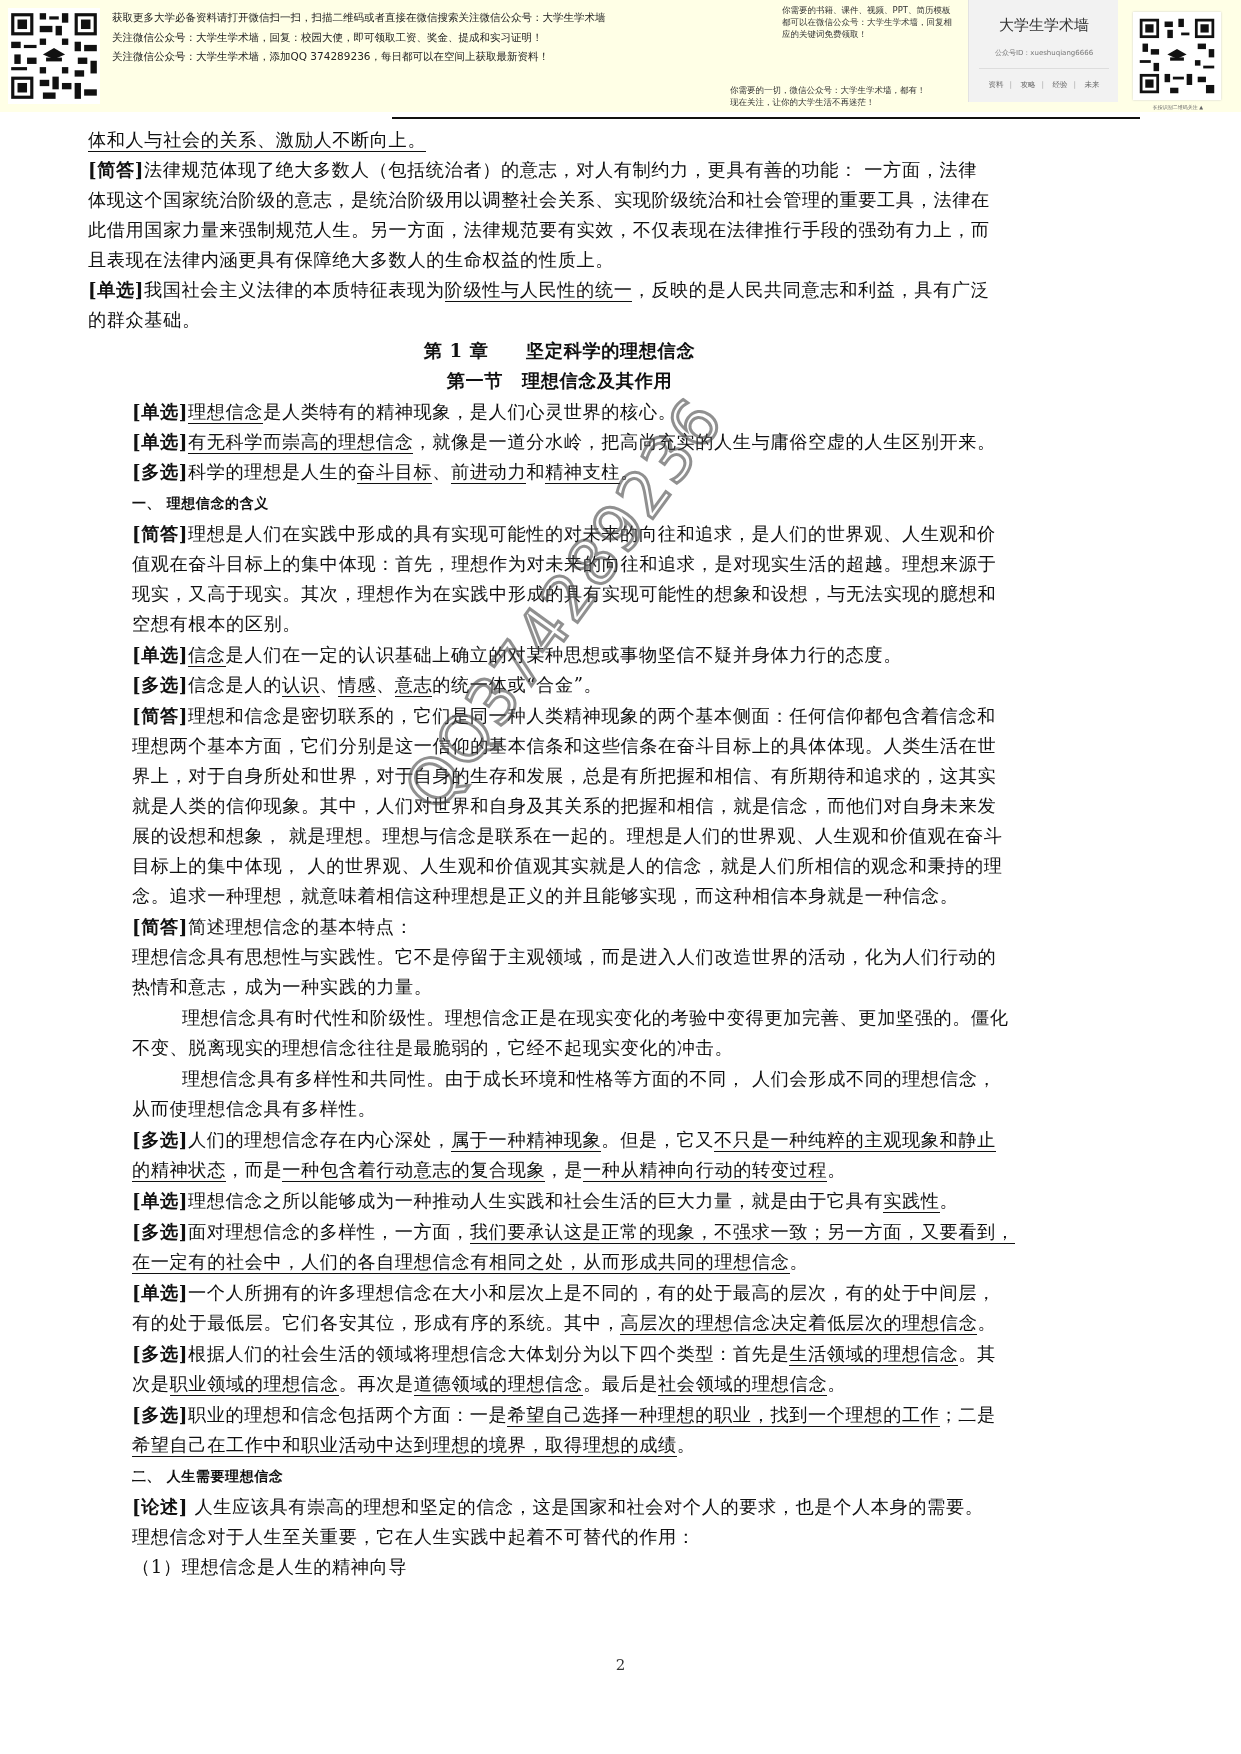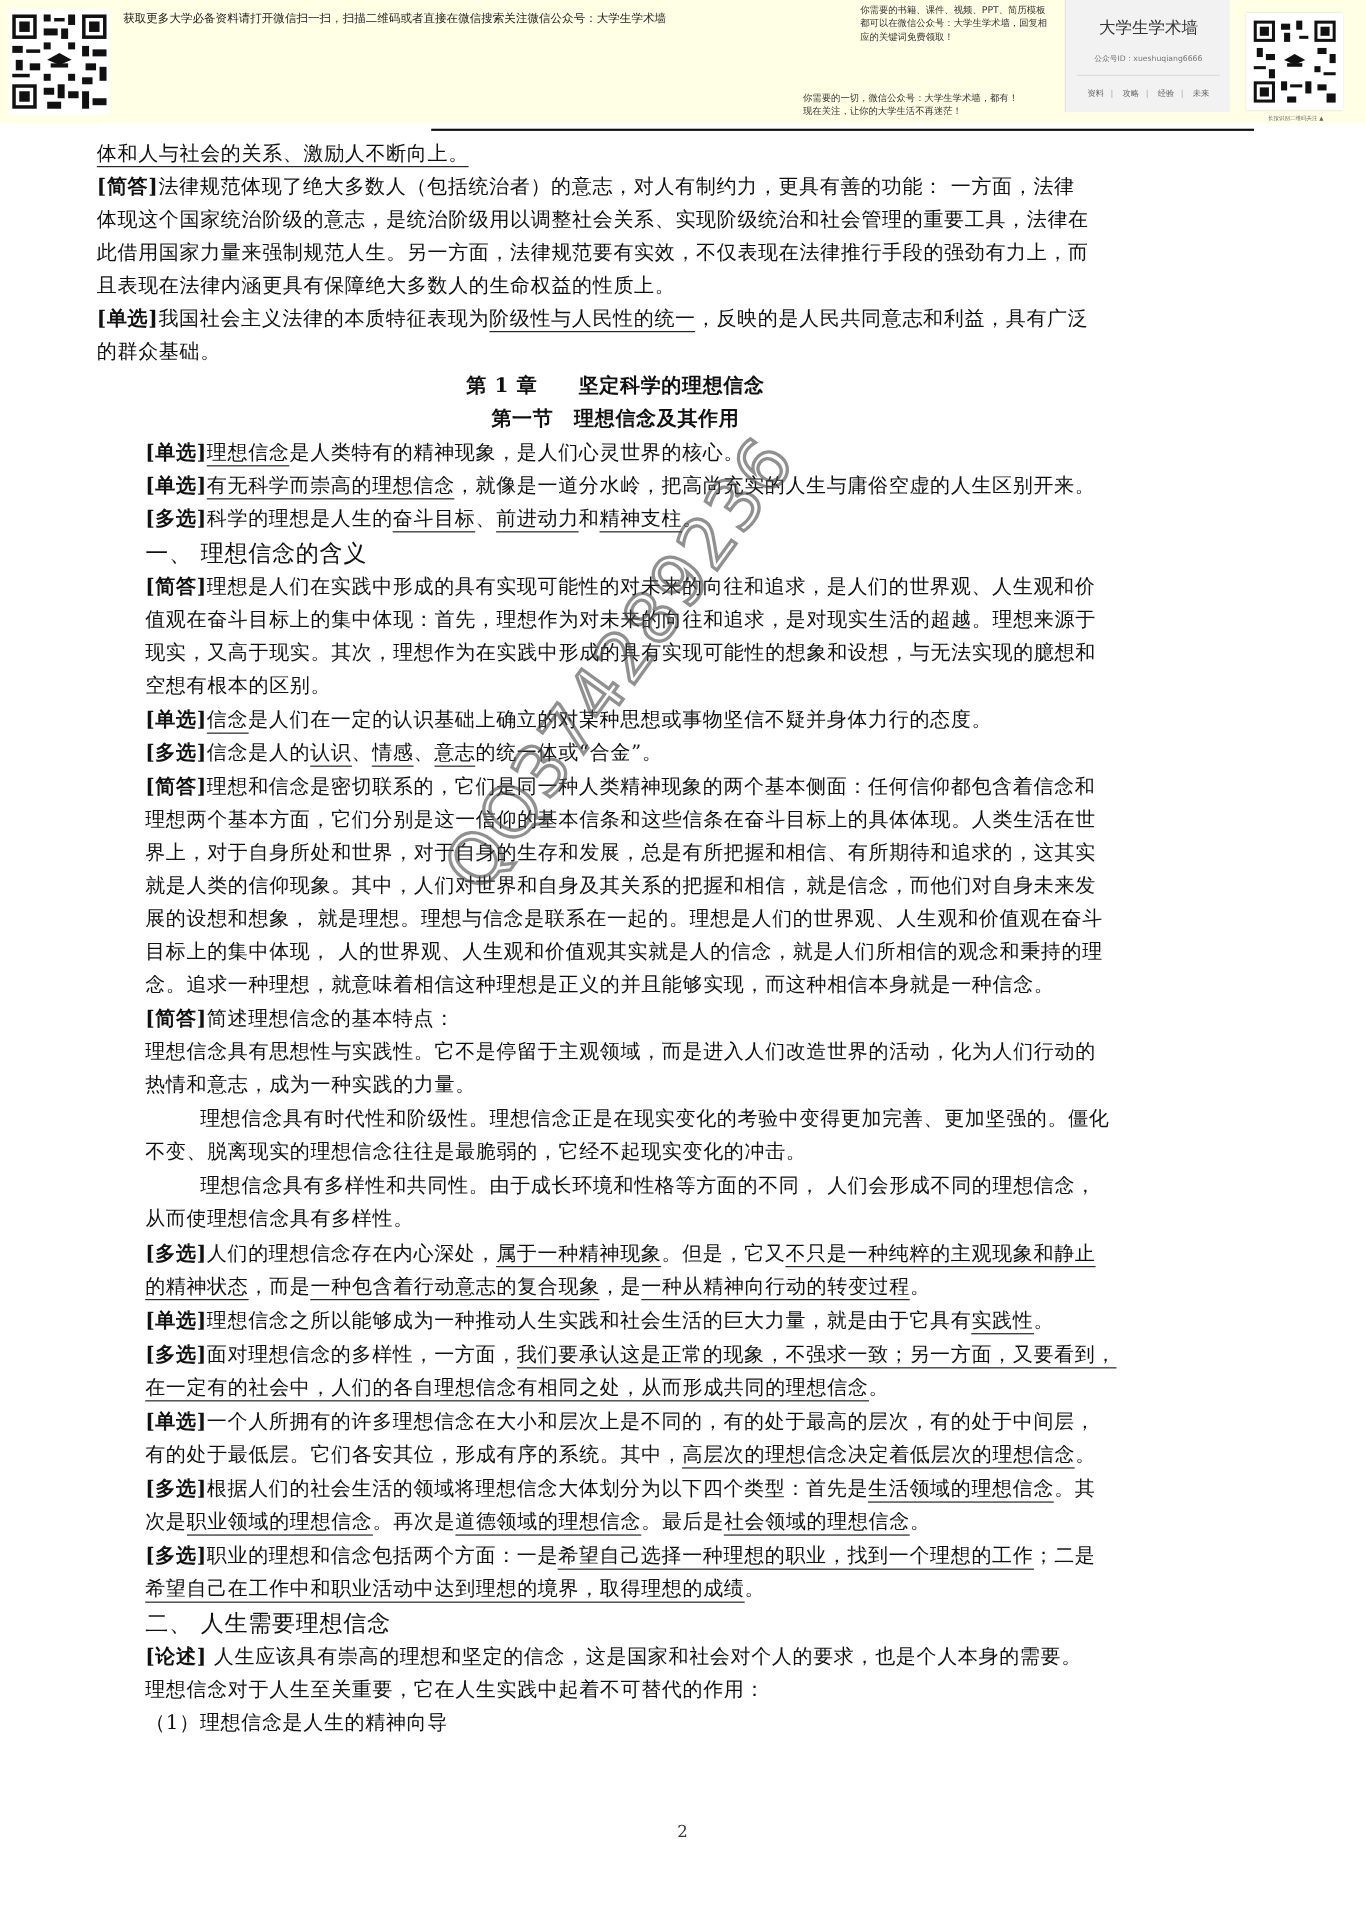--- a/index.html
+++ b/index.html
@@ -24,21 +24,21 @@
   .card-links .sep { color: #aaa; }
   .qr-right { left: 1133px; top: 12px; width: 88px; height: 88px; border: 4px solid #fff; box-shadow: 0 0 2px #ccc; }
   .qr-right-cap { position: absolute; left: 1128px; top: 104px; width: 100px; text-align: center; font-family: "DejaVu Sans", sans-serif; font-size: 5px; color: #666; }
 
   
   .page { position: absolute; left: 0; top: 0; width: 1241px; }
   .line { position: absolute; font-size: 18.2px; line-height: 24px; white-space: nowrap; letter-spacing: 0.6px; }
   .tag { font-weight: bold; }
   .u { border-bottom: 1.6px solid #111; padding-bottom: 1px; }
   .center { text-align: center; width: 1119px; left: 0; font-weight: bold; }
-  .h2 { font-weight: normal; font-family: "DejaVu Sans", sans-serif; font-size: 21px; }
+  .h2 { font-weight: bold; font-family: "DejaVu Sans", sans-serif; font-size: 14px; }
   .pageno { position: absolute; left: 0; top: 1656px; width: 1241px; text-align: center; font-size: 15px; color: #333; }
 
   
   .top-rule { position: absolute; left: 392px; top: 117px; width: 748px; height: 1.6px; background: #111; }
 
   
   .watermark { position: absolute; left: 390px; top: 780px; font-family: "DejaVu Sans", sans-serif; font-size: 64px; color: rgba(60,60,60,0.55); transform: rotate(-54deg); transform-origin: left top; white-space: nowrap; pointer-events: none; letter-spacing: 2px; -webkit-text-stroke: 0; }
   .watermark span { color: transparent; -webkit-text-stroke: 3px rgba(70,70,70,0.6); }
 </style>
 </head>
@@ -83,20 +83,22 @@
           <rect x="17" y="9" width="2" height="2"></rect>
           <rect x="10" y="18" width="2" height="2"></rect>
           <rect x="17" y="18" width="2" height="2"></rect>
         <path d="M11 14 L14.5 12 L18 14 L14.5 15.5 Z"></path>
           <rect x="12" y="15" width="5" height="1.2"></rect>
       </g>
     </svg>
   </div>
   <div class="banner-lines">
     <div>获取更多大学必备资料请打开微信扫一扫，扫描二维码或者直接在微信搜索关注微信公众号：大学生学术墙</div>
+    <div>关注微信公众号：大学生学术墙，回复：校园大使，即可领取工资、奖金、提成和实习证明！</div>
+    <div>关注微信公众号：大学生学术墙，添加QQ 374289236，每日都可以在空间上获取最新资料！</div>
   </div>
   <div class="banner-note note-top">
     <div>你需要的书籍、课件、视频、PPT、简历模板</div>
     <div>都可以在微信公众号：大学生学术墙，回复相</div>
     <div>应的关键词免费领取！</div>
   </div>
   <div class="banner-note note-bottom">
     <div>你需要的一切，微信公众号：大学生学术墙，都有！</div>
     <div>现在关注，让你的大学生活不再迷茫！</div>
   </div>

